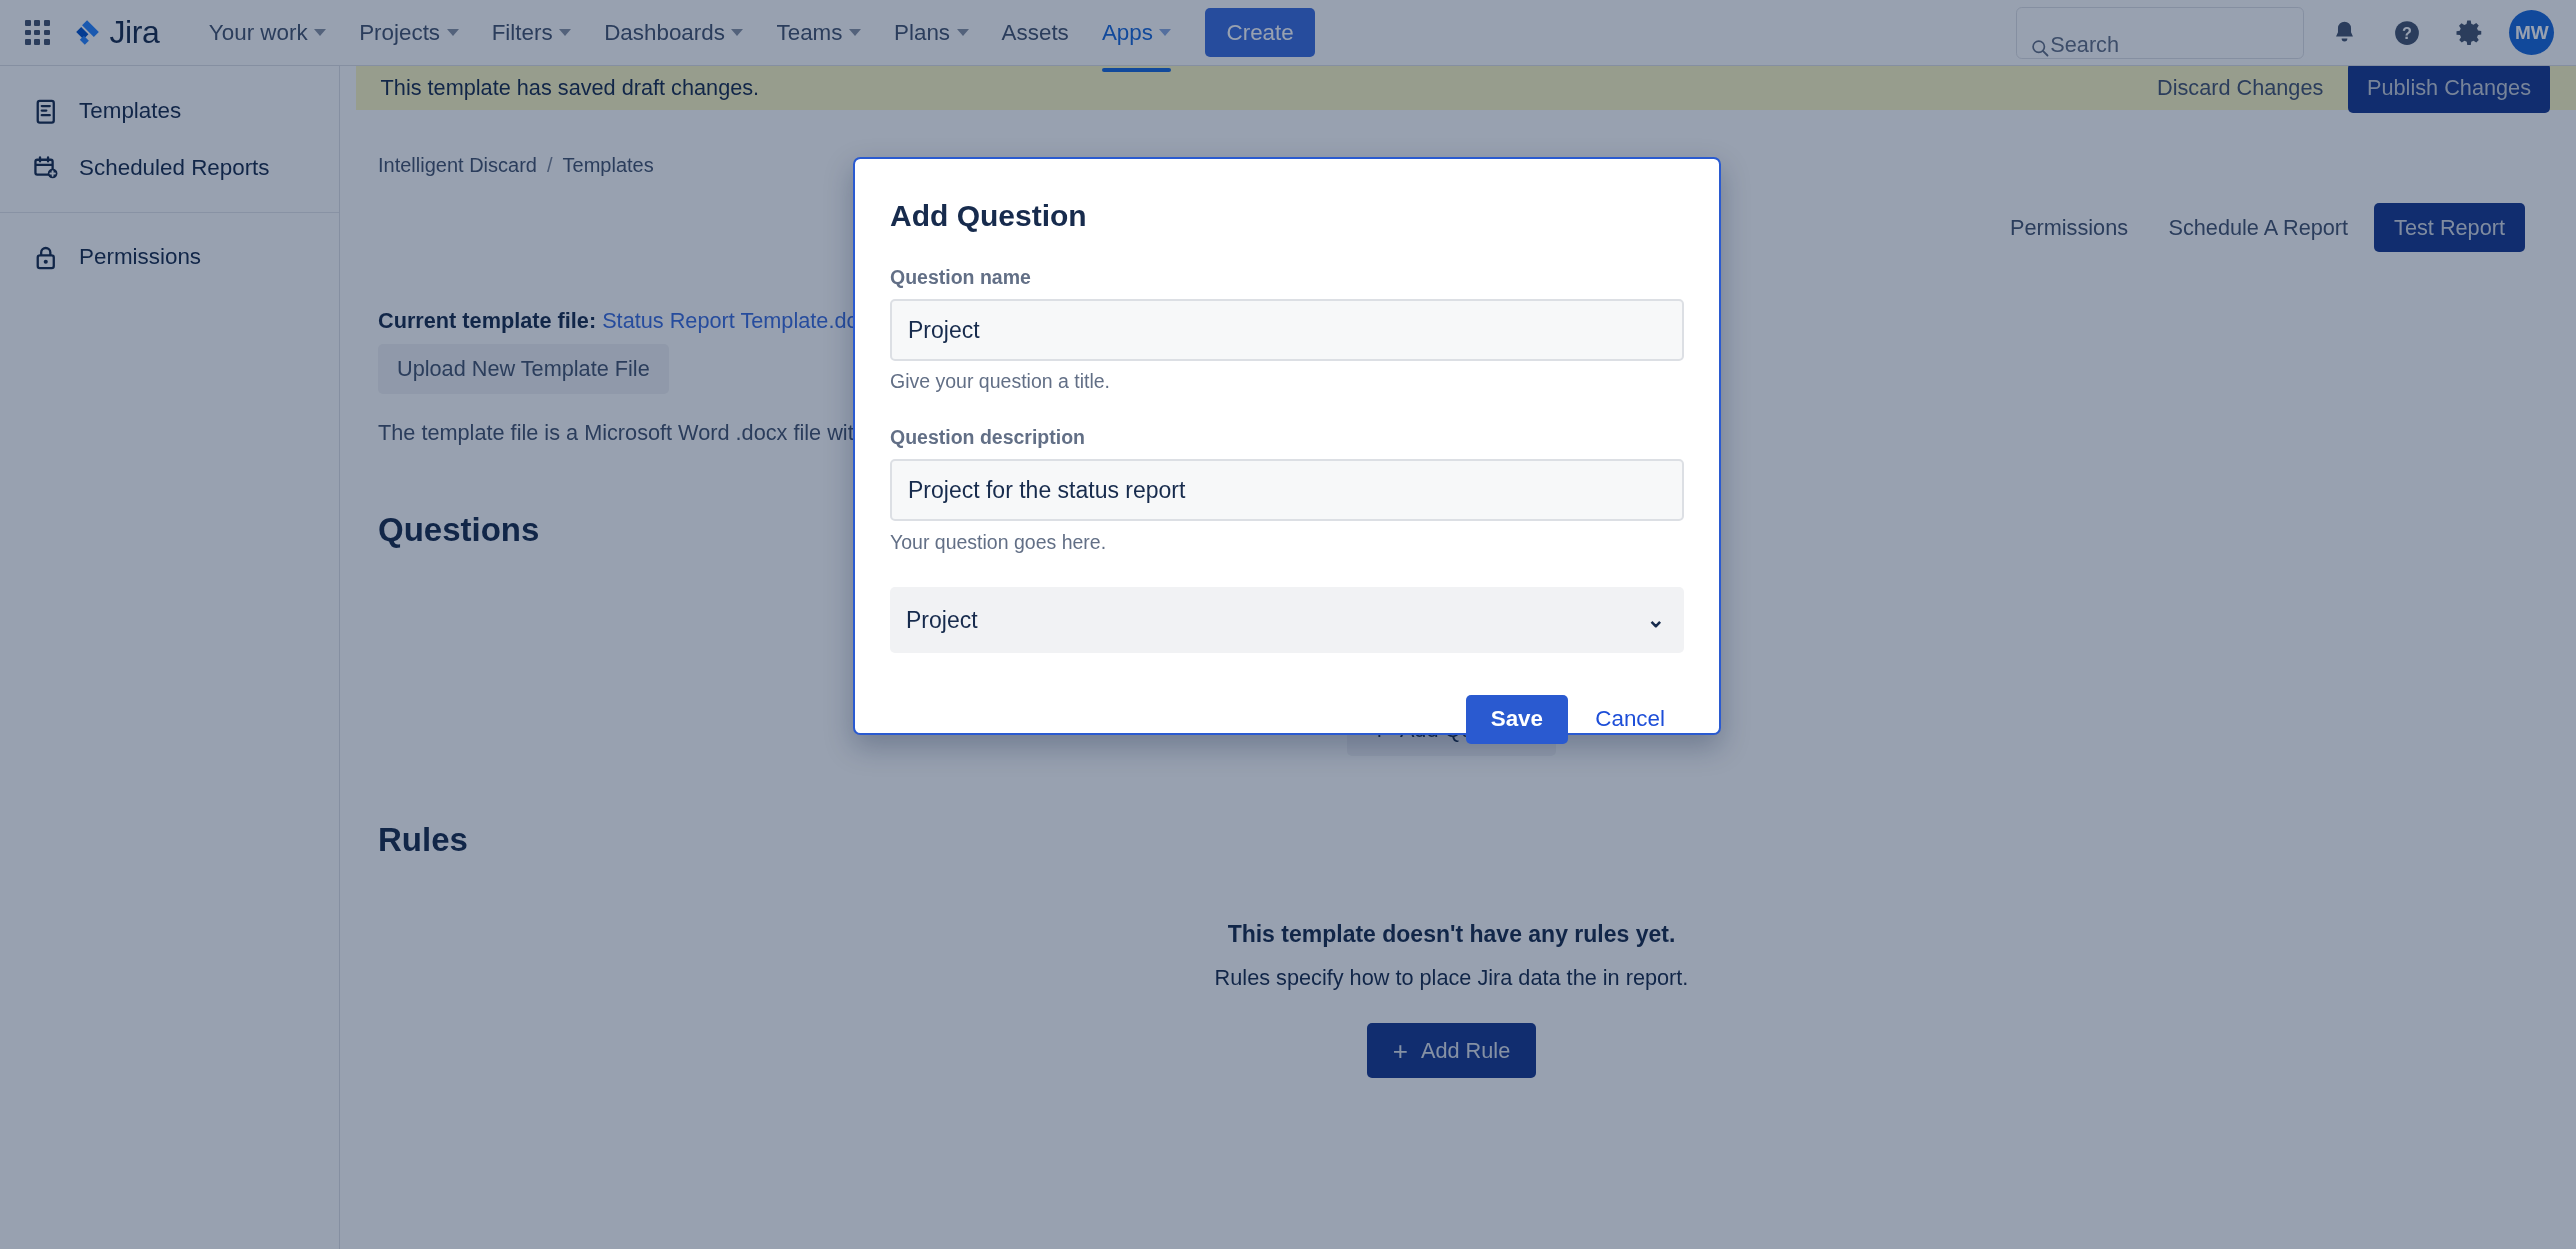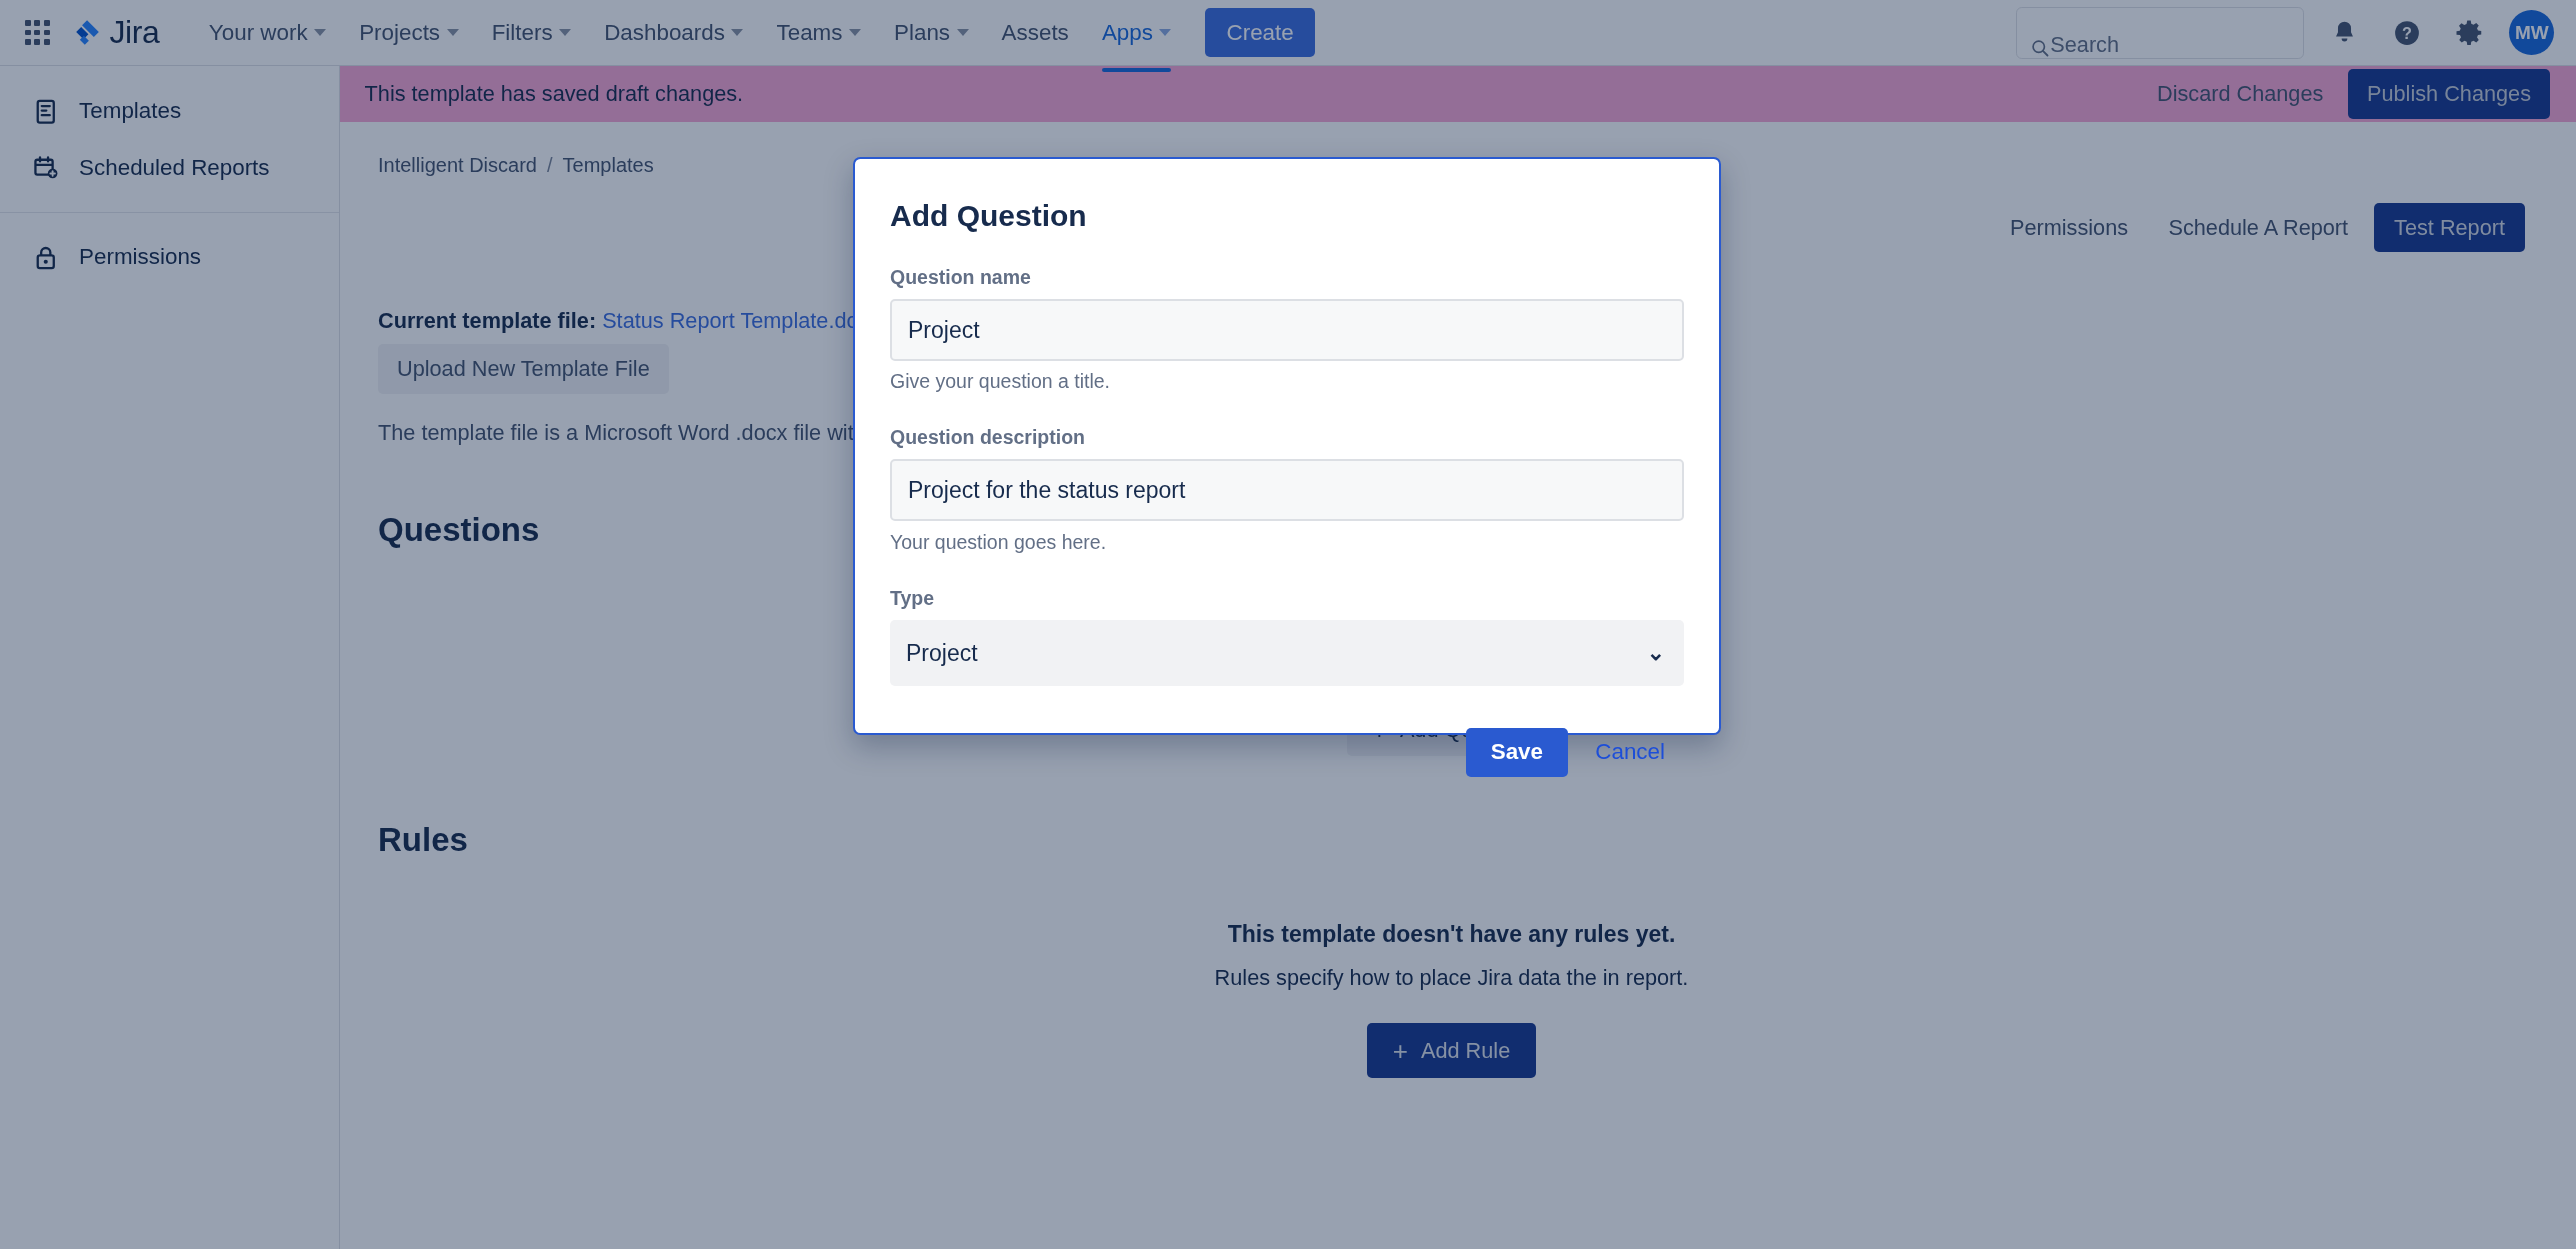--- a/index.html
+++ b/index.html
@@ -72,22 +72,22 @@
   }
   .side-item {
     display: flex; align-items: center; gap: 20px;
     padding: 14.4px 0 14.4px 20px; margin: 0 11.6px; border-radius: 5.8px;
     font-size: 22.4px; color: #172b4d; cursor: pointer;
   }
   .side-sep { height: 1.4px; background: #e4e6ea; margin: 16px 0; }
 
   
   .banner {
-    position: absolute; top: 66px; left: 340px; right: 0; height: 56px;
-    background: #f9a8d4; display: flex; align-items: center;
+    position: absolute; top: 66px; left: 356px; right: 0; height: 44px;
+    background: #fef9c3; display: flex; align-items: center;
     padding: 0 26px 0 24.6px; z-index: 18;
   }
   .banner-text { font-size: 21.7px; color: #172b4d; }
   .banner-actions { margin-left: auto; display: flex; align-items: center; gap: 8.7px; }
   .discard-btn {
     background: transparent; border: none; color: #44546f;
     font-size: 21.7px; padding: 10px 16px; border-radius: 5px; cursor: pointer; font-family: inherit;
   }
   .publish-btn {
     background: #17388f; border: none; color: #c7cdd8;
@@ -381,21 +381,20 @@
       <div class="field-help">Give your question a title.</div>
     </div>
 
     <div class="field">
       <div class="field-label">Question description</div>
       <input class="field-input" type="text" value="Project for the status report" style="">
       <div class="field-help">Your question goes here.</div>
     </div>
 
     <div class="field">
-      <div class="field-label">Type</div>
       <div class="select-wrap">
         <select class="field-select">
           <option>Project</option>
         </select>
         <span class="select-chev">⌄</span>
       </div>
     </div>
 
     <div class="modal-footer">
       <button class="save-btn">Save</button>

